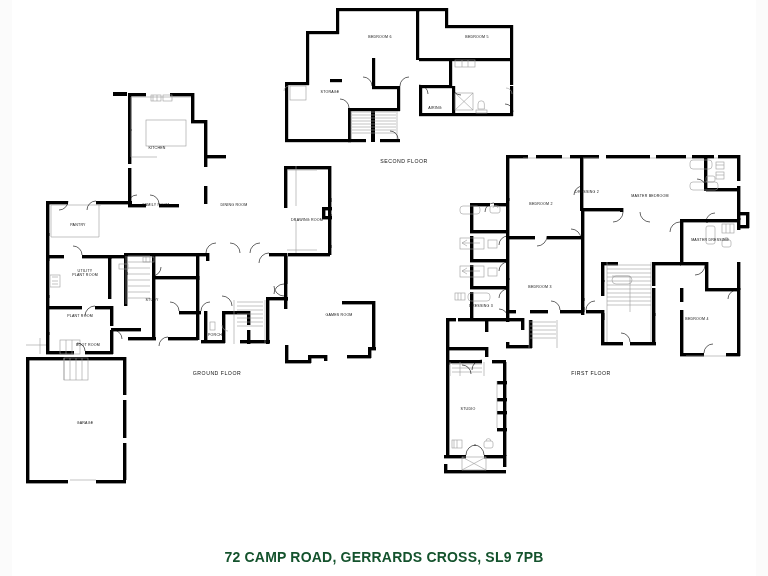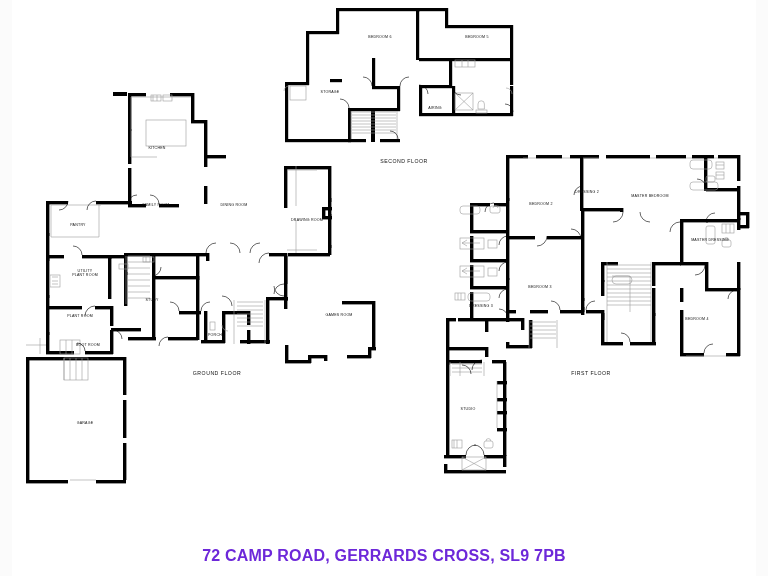--- a/index.html
+++ b/index.html
@@ -10,21 +10,21 @@
     overflow:hidden;
     position:relative;
   }
   #edgeL,#edgeR{position:absolute;top:0;height:576px;width:12px;background:#fbfbfb;}
   #edgeL{left:0;} #edgeR{right:0;}
   #plan{position:absolute;left:0;top:0;width:768px;height:576px;}
   #titleblock{
     position:absolute;left:0;right:0;bottom:8px;text-align:center;
   }
   #addr{
-    font-size:16px;font-weight:bold;color:#6d28d9;
+    font-size:14px;font-weight:bold;color:#14532d;
     letter-spacing:.2px;margin:0 0 3px 0;
   }
   #sub{
     font-size:12.2px;font-weight:normal;color:#111;
     letter-spacing:.1px;margin:0;
   }
   svg{display:block;}
 </style>
 </head>
 <body>

